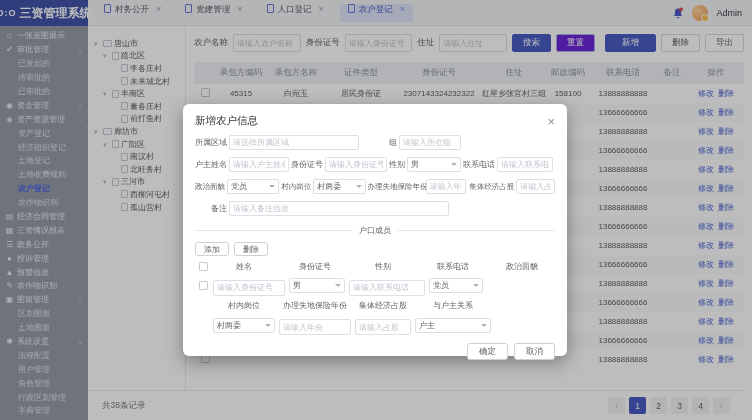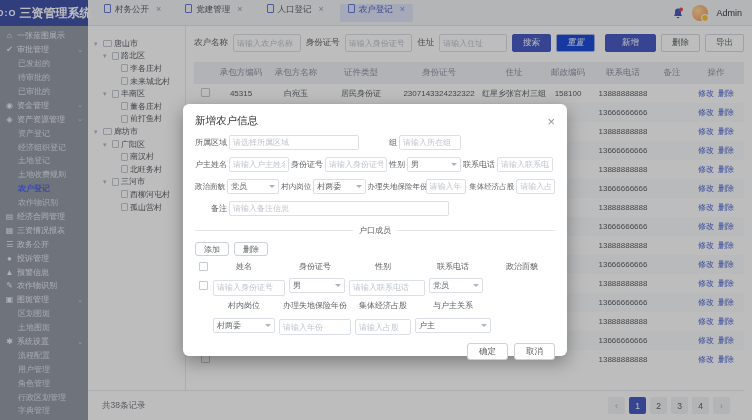--- a/index.html
+++ b/index.html
@@ -42,21 +42,21 @@
   
   .main{position:absolute;left:186px;top:26px;right:0;bottom:30px;background:#fff;padding:6px 8px;z-index:1;}
   .filter-bar{display:flex;align-items:center;gap:5px;height:22px;}
   .f-label{font-size:8.5px;color:#606266;white-space:nowrap;}
   .ipt{height:16px;border:1px solid #dcdfe6;border-radius:2px;font-size:8px;padding:0 3px;color:#606266;min-width:0;
     font-family:"Liberation Sans","DejaVu Sans",sans-serif;background:#fff;}
   .ipt::placeholder{color:#bfc4cc;}
   .f-input{width:84px;height:18px;}
   .btn{height:18px;border-radius:2px;font-size:8.5px;padding:0 10px;display:flex;align-items:center;cursor:pointer;white-space:nowrap;border:1px solid #d6dae2;background:#fff;color:#606266;}
   .btn-primary{background:#4a5cc5;border-color:#4a5cc5;color:#fff;}
-  .btn-reset{background:#1d4ed8;border-color:#a9b4e6;color:#f2f4ff;font-style:italic;}
+  .btn-reset{background:#6d28d9;border-color:#a9b4e6;color:#f2f4ff;}
   .spacer{flex:1;}
   .grid{width:100%;border-collapse:collapse;table-layout:fixed;margin-top:8px;}
   .grid th{height:22px;background:#f0f2f7;font-size:8.5px;color:#8f95a3;font-weight:normal;white-space:nowrap;overflow:hidden;}
   .grid td{height:19px;font-size:8px;color:#606266;text-align:center;overflow:hidden;white-space:nowrap;text-overflow:ellipsis;}
   .grid tbody tr:nth-child(even){background:#fafbfc;}
   .cb{display:inline-block;width:9px;height:9px;border:1px solid #c6cad2;border-radius:1px;background:#fff;flex-shrink:0;}
   .link{color:#5168d4;cursor:pointer;margin:0 2px;}
   
   .bottom-bar{position:absolute;left:88px;right:8px;bottom:0;height:30px;background:#fff;border-top:1px solid #e9eaee;display:flex;align-items:center;padding:0 14px;z-index:1;}
   .total{font-size:8.5px;color:#7a7e86;}

